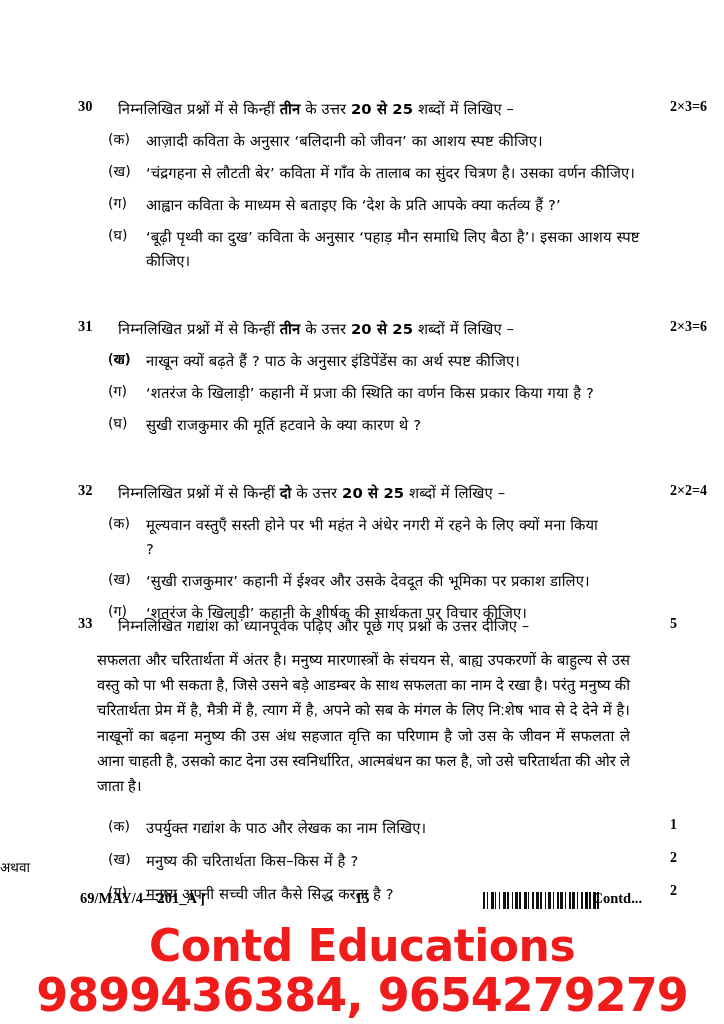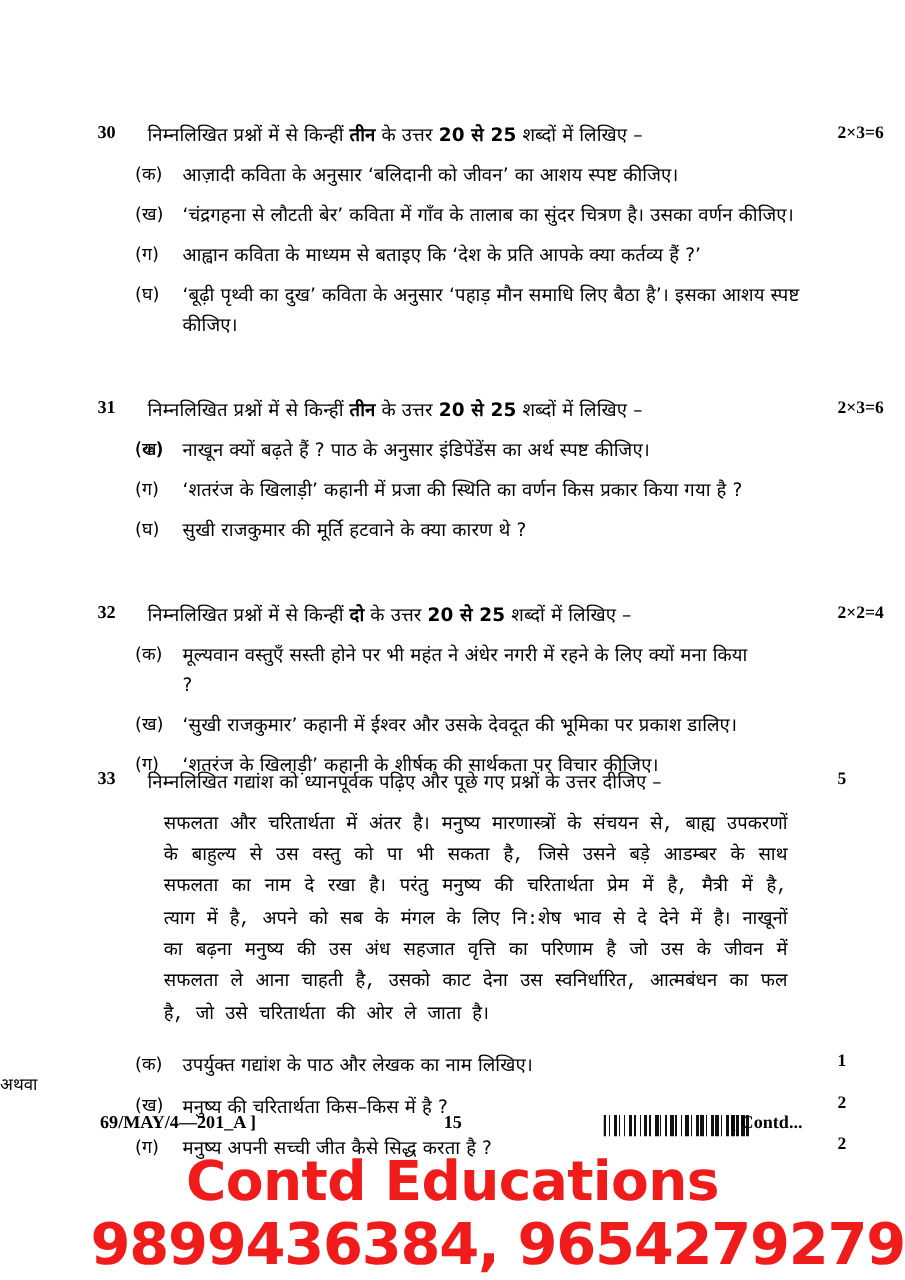--- a/index.html
+++ b/index.html
@@ -86,27 +86,27 @@
     line-height: 1.62;
     font-family: "DejaVu Sans", "Liberation Sans", sans-serif;
     letter-spacing: .1px;
   }
   .subtext.tight { margin-right: 60px; }
 
   b.bld { font-weight: 700; }
 
   
   .passage {
-    margin-left: 53px;
+    margin-left: 19px;
     margin-right: 36px;
     margin-top: 10px;
     font-size: 14.7px;
     line-height: 1.72;
     text-align: justify;
-    font-family: Liberation Mono, monospace;
+    font-family: Liberation Sans, sans-serif;
     letter-spacing: .05px;
   }
 
   
   .athwa {
     position: absolute;
     left: 0;
     width: 724px;
     text-align: left;
     font-size: 13.5px;
@@ -184,21 +184,20 @@
   }
   .wm-name {
     top: 920px;
     font-size: 44px;
     letter-spacing: -0.5px;
   }
   .wm-phone {
     top: 968px;
     font-size: 46px;
     letter-spacing: -1px;
-    text-align: right;
   }
 </style>
 </head>
 <body>
 
 <div class="page">
 
   <div class="qblock" style="top:98px;">
     <div class="qhead">
       <span class="qnum">30</span>

